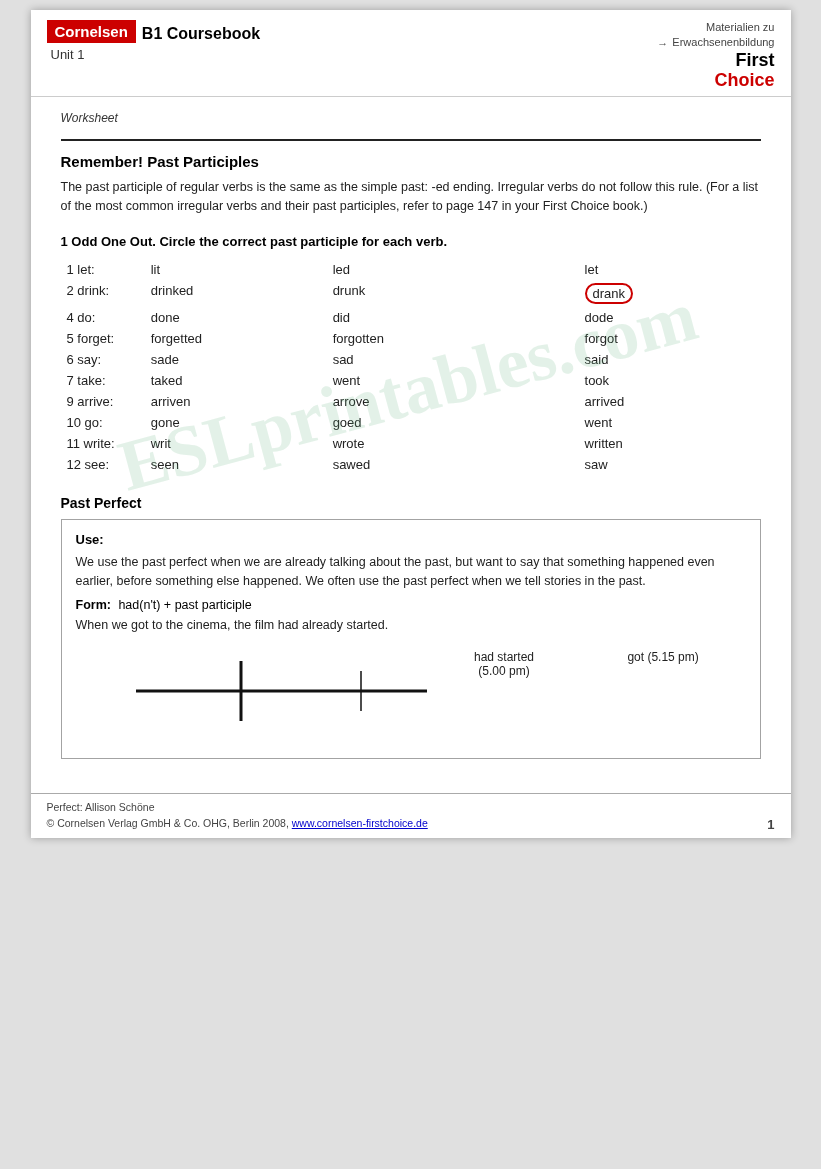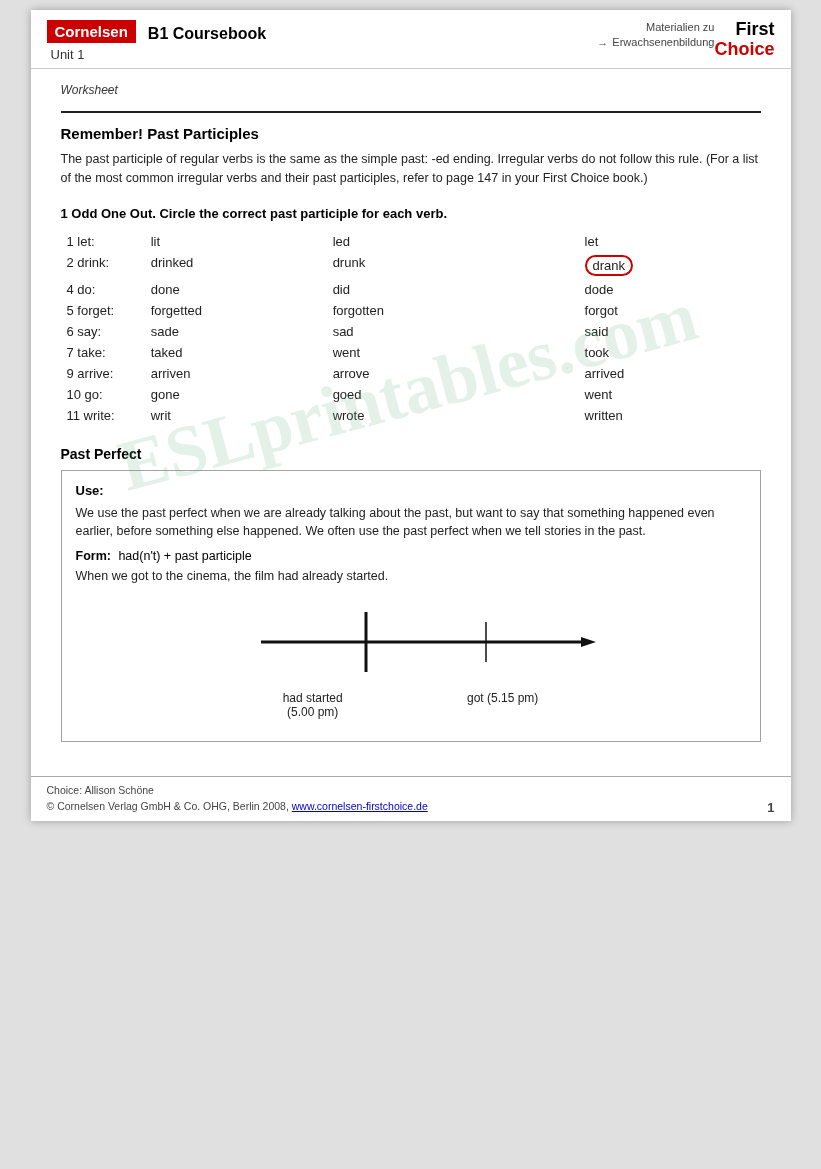--- a/index.html
+++ b/index.html
@@ -44,21 +44,22 @@
       font-weight: bold;
       margin-left: 4px;
     }
     .unit-subtitle {
       font-size: 13px;
       margin-left: 4px;
       color: #333;
     }
     .header-right {
       display: flex;
-      flex-direction: row;
+      flex-direction: column;
+      align-items: flex-end;
       font-size: 11px;
       color: #444;
     }
     .header-right .materialien {
       text-align: right;
       line-height: 1.4;
       font-size: 11px;
     }
     .header-right .arrow-line {
       display: flex;
@@ -162,22 +163,22 @@
       font-size: 12.5px;
       margin-bottom: 6px;
     }
     .info-box .example-sentence {
       font-size: 12.5px;
       color: #222;
       margin-bottom: 14px;
     }
     .timeline-container {
       display: flex;
-      flex-direction: column;
-      align-items: center;
+      flex-direction: row;
+      align-items: flex-start;
       margin-top: 10px;
       margin-bottom: 10px;
     }
     .timeline-svg {
       display: block;
     }
     .timeline-labels {
       display: flex;
       justify-content: space-around;
       width: 380px;
@@ -232,21 +233,21 @@
   </style>
 </head>
 <body>
 
 <div class="page">
 
   <div class="watermark">ESLprintables.com</div>
 
   <div class="header">
     <div class="header-left">
-      <div style="display:flex;align-items:center;gap:8px;">
+      <div style="display:flex;align-items:center;gap:2px;">
         <span class="cornelsen-logo">Cornelsen</span>
         <span class="coursebook-title">B1 Coursebook</span>
       </div>
       <span class="unit-subtitle">Unit 1</span>
     </div>
     <div class="header-right">
       <div class="materialien">
         <span>Materialien zu</span><br>
         <div class="arrow-line">
           <span class="arrow">→</span>
@@ -329,20 +330,26 @@
         <td class="col3">went</td>
       </tr>
 
       <tr>
         <td class="verb-num">11 write:</td>
         <td class="col1">writ</td>
         <td class="col2">wrote</td>
         <td class="col3">written</td>
       </tr>
 
+      <tr>
+        <td class="verb-num">12 see:</td>
+        <td class="col1">seen</td>
+        <td class="col2">sawed</td>
+        <td class="col3">saw</td>
+      </tr>
     </tbody>
       </table>
 
     <div class="past-perfect-section">
       <div class="past-perfect-heading">Past Perfect</div>
       <div class="info-box">
         <div class="use-label">Use:</div>
         <div class="use-text">We use the past perfect when we are already talking about the past, but want to say that something happened even earlier, before something else happened. We often use the past perfect when we tell stories in the past.</div>
         <div class="form-label">
           <span>Form:</span>
@@ -370,21 +377,21 @@
               <span>got (5.15 pm)</span>
             </div>
           </div>
         </div>
       </div>
     </div>
   </div>
 
   <div class="footer">
     <div class="footer-left">
-      <div>Choice: Allison Schöne</div>
+      <div>Perfect: Allison Schöne</div>
       <div>
         <span>© Cornelsen Verlag GmbH &amp; Co. OHG, Berlin 2008,</span>
         <a href="#">www.cornelsen-firstchoice.de</a>
       </div>
     </div>
     <div class="footer-right">1</div>
   </div>
 </div>
 
 </body></html>

